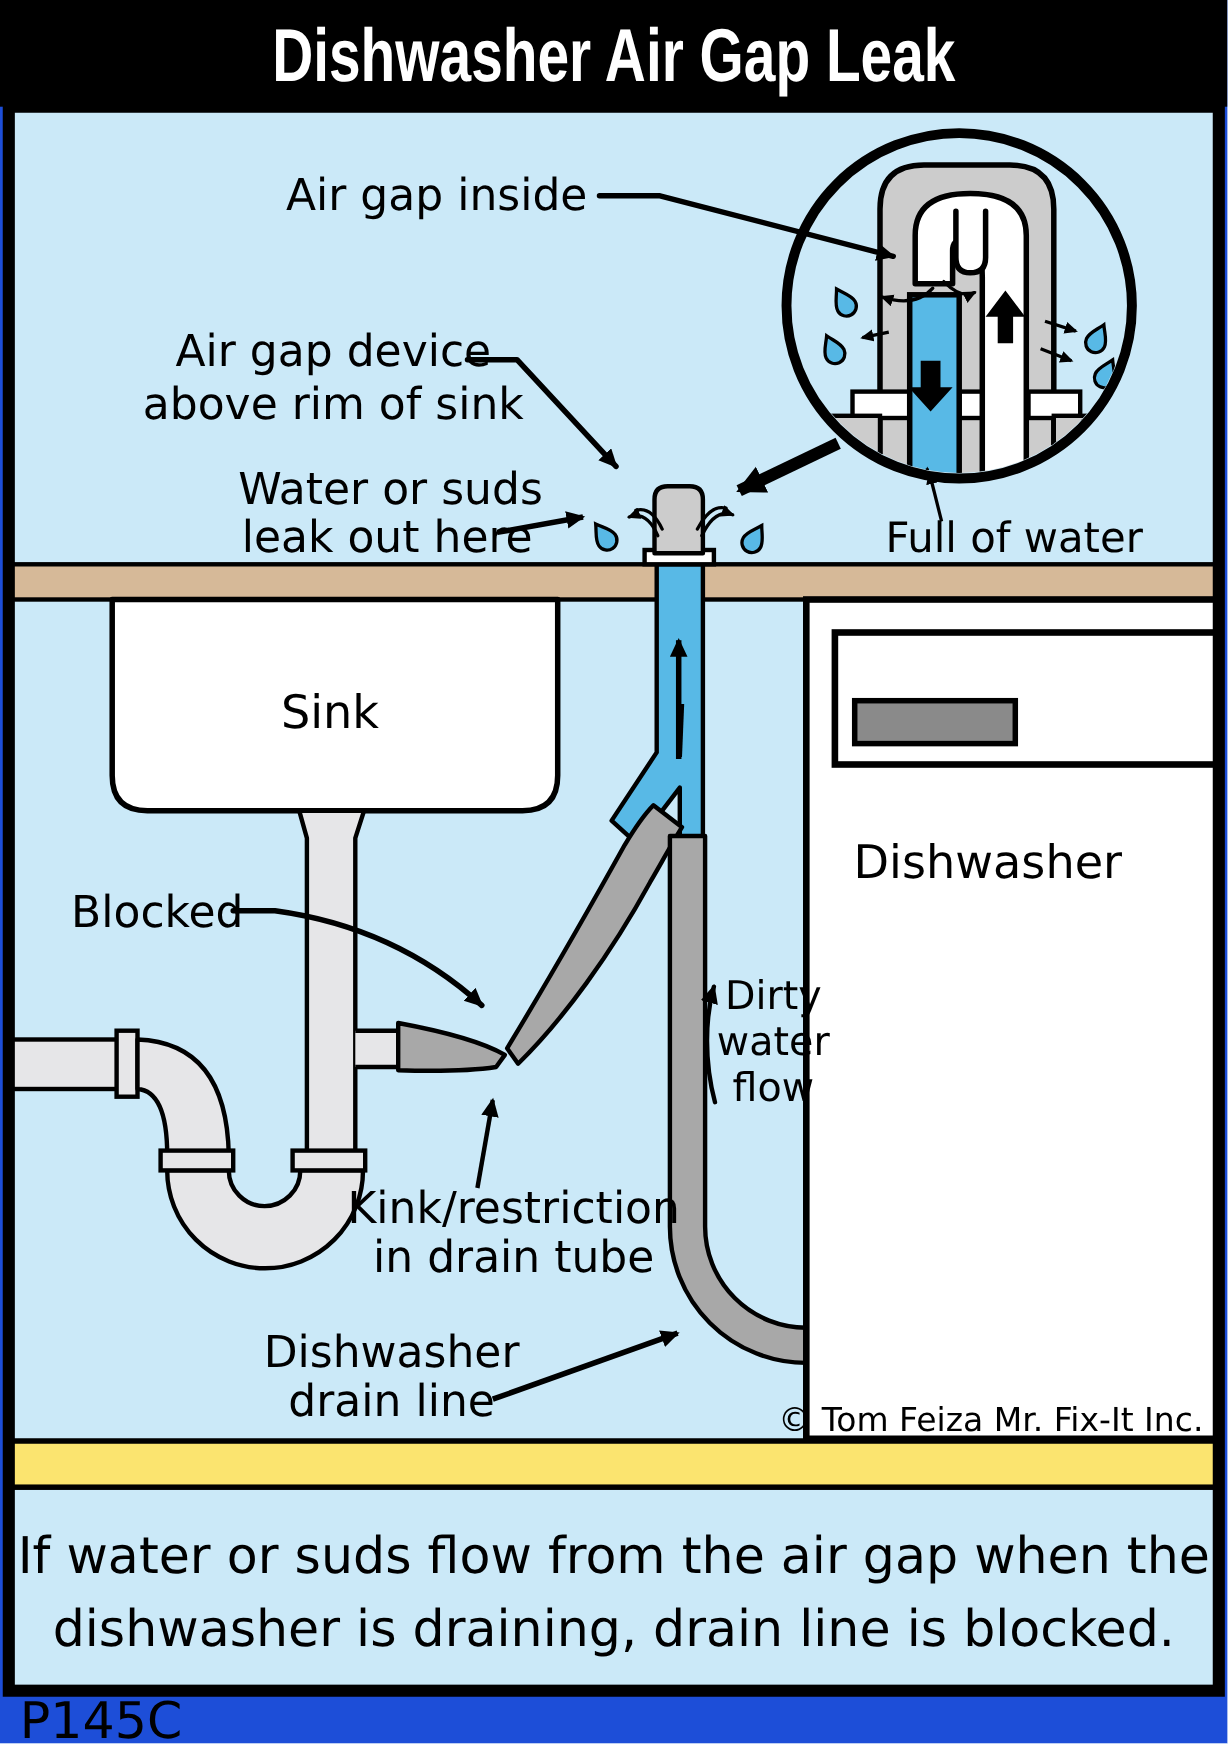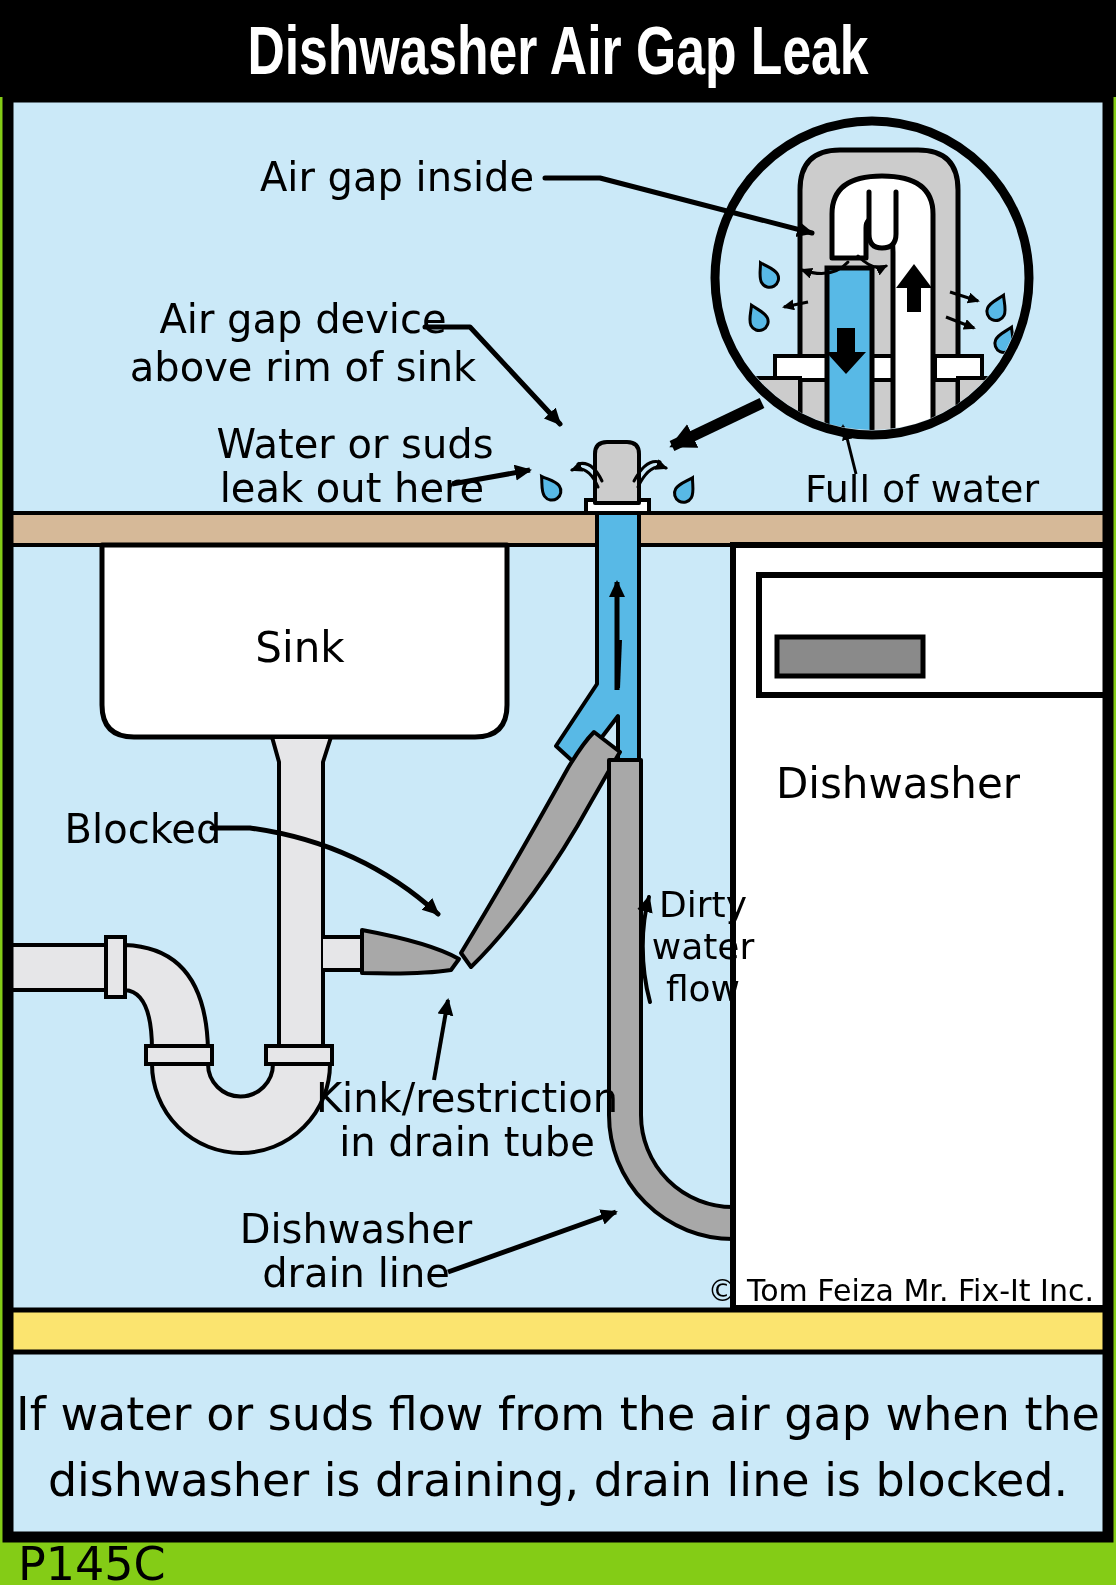--- a/index.html
+++ b/index.html
@@ -1,16 +1,16 @@
 <!DOCTYPE html>
 <html><head>
 <meta charset="utf-8">
 <style>
   html,body{margin:0;padding:0;background:#ffffff;}
-  .stage{position:relative;width:1116px;height:1585px;background:#84cc16;overflow:hidden;}
+  .stage{position:relative;width:1116px;height:1585px;background:#1d4ed8;overflow:hidden;}
   svg{position:absolute;left:0;top:0;}
   text{font-family:"DejaVu Sans",sans-serif;fill:#000;}
   .ttl{font-family:"Liberation Sans",sans-serif;font-weight:bold;font-size:68px;fill:#ffffff;}
   .lbl{font-size:40px;}
   .lbl38{font-size:38px;}
   .lbl36{font-size:36px;}
   .big{font-size:42px;}
   .cap{font-size:46px;}
   .cop{font-size:30px;}
   .code{font-size:46px;}

